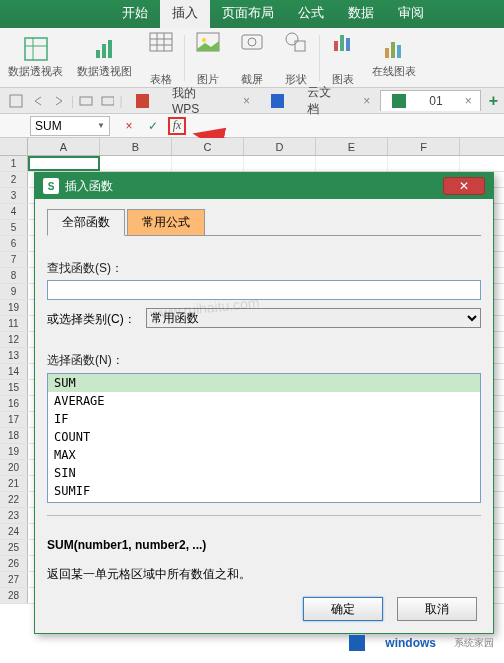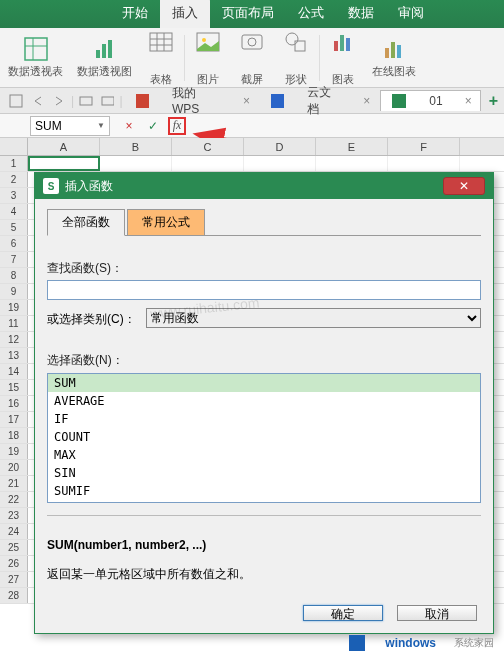--- a/index.html
+++ b/index.html
@@ -75,21 +75,21 @@
 
 .funclist { margin-top: 4px; border: 1px solid #7a9ec5; background: #fff; height: 130px; overflow: auto; }
 .funclist .fi { padding: 2px 6px; font-family: SimSun, monospace; cursor: pointer; }
 .funclist .fi.sel { background: #c9e8c9; }
 
 .desc { margin-top: 12px; border-top: 1px solid #bbb; padding-top: 22px; font-family: SimSun, monospace; }
 .desc .sig { font-weight: bold; margin-bottom: 14px; }
 .desc .txt { font-family: "Microsoft YaHei", SimSun; }
 
 .dlgbtns { position: absolute; bottom: 12px; right: 16px; display: flex; gap: 14px; }
-.dlgbtns button { width: 80px; height: 16px; border: 1px solid #888; background: linear-gradient(#fdfdfd,#e3e3e3); cursor: pointer; }
+.dlgbtns button { width: 80px; height: 24px; border: 1px solid #888; background: linear-gradient(#fdfdfd,#e3e3e3); cursor: pointer; }
 .dlgbtns button.primary { border: 1px solid #3a7ab5; box-shadow: 0 0 2px #6aa6de; }
 
 
 .wm1 { position:absolute; top:300px; left:150px; color:rgba(0,0,0,0.12); font-size:14px; pointer-events:none; transform:rotate(-6deg); }
 .wm2 { position:absolute; bottom:12px; right:10px; display:flex; align-items:center; gap:20px; color:#1a5fb4; font-size:13px; font-weight:bold; pointer-events:none; }
 .wm2 .wlogo { width:16px; height:16px; background:#1a5fb4; display:inline-block; }
 .wm2 .sub { color:#888; font-size:10px; font-weight:normal; margin-left:-2px; }
 </style>
 </head>
 <body>

